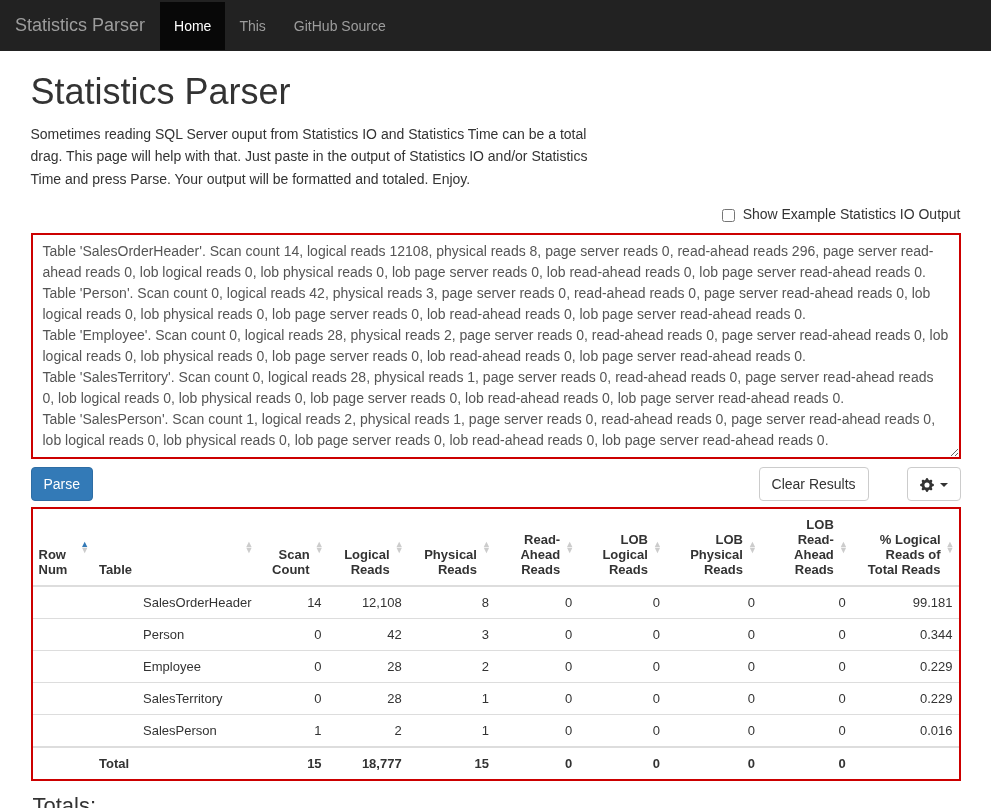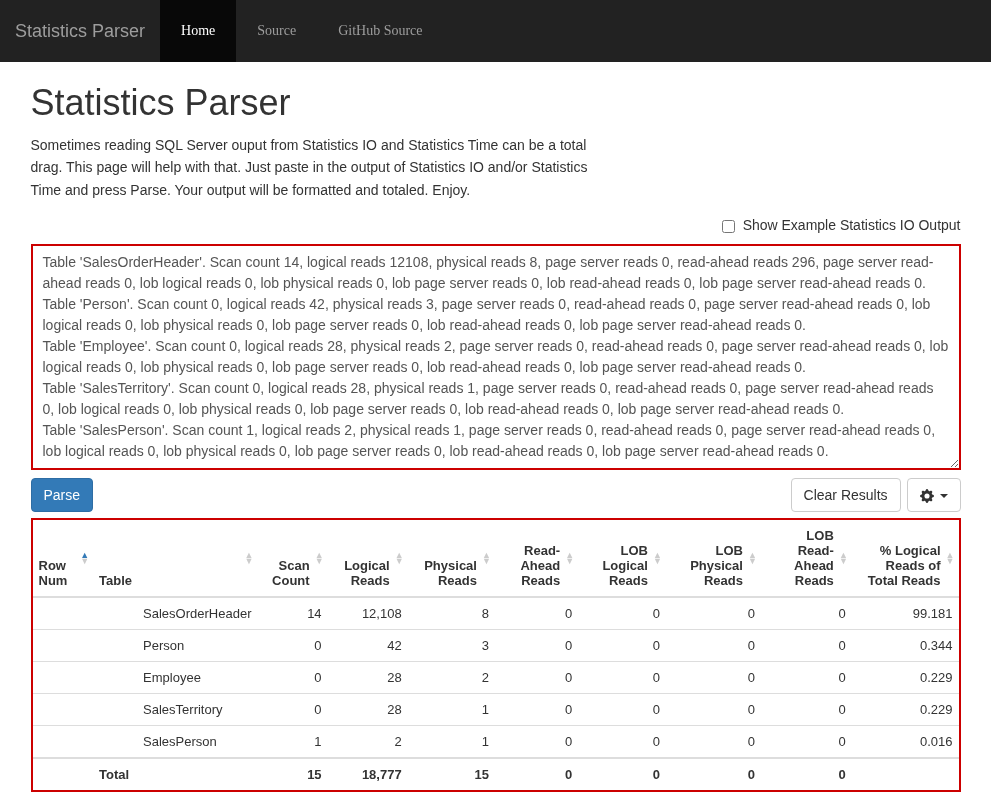--- a/index.html
+++ b/index.html
@@ -1,21 +1,21 @@
 <!DOCTYPE html>
 <html><head>
   <meta charset="utf-8">
   <style>
     * { box-sizing: border-box; margin: 0; padding: 0; }
     body { font-family: "Helvetica Neue", Helvetica, Arial, sans-serif; font-size: 14px; color: #333; background: #fff; }
     .navbar { background: #222; min-height: 50px; padding: 0 15px; display: flex; align-items: center; }
     .navbar-brand { color: #9d9d9d; font-size: 18px; padding: 15px 15px 15px 0; text-decoration: none; }
     .navbar-nav { display: flex; list-style: none; }
     .navbar-nav li { }
-    .navbar-nav a { color: #9d9d9d; text-decoration: none; padding: 21px; display: block; line-height: 20px; font-family: Liberation Serif, serif; }
+    .navbar-nav a { color: #9d9d9d; text-decoration: none; padding: 14px; display: block; line-height: 20px; }
     .navbar-nav a.active { color: #fff; background: #080808; }
     .container { padding: 0 15px; max-width: 960px; margin: 0 auto; }
     h1 { font-size: 36px; font-weight: 500; margin-top: 20px; margin-bottom: 10px; }
     .lead { font-size: 14px; line-height: 1.6; margin-bottom: 16px; }
     .checkbox-row { text-align: right; margin-bottom: 11px; }
     .checkbox-row label { font-weight: normal; cursor: pointer; }
     .checkbox-row input { margin-right: 4px; vertical-align: middle; }
     .input-wrap { border: 2px solid #c00; margin-bottom: 8px; }
     textarea.form-control {
       width: 100%;
@@ -38,21 +38,21 @@
       font-weight: 400;
       line-height: 1.42857143;
       text-align: center;
       vertical-align: middle;
       cursor: pointer;
       border: 1px solid transparent;
       border-radius: 4px;
       background: #fff;
     }
     .btn-primary { color: #fff; background-color: #337ab7; border-color: #2e6da4; }
-    .btn-default { color: #333; background-color: #fff; border-color: #ccc; }
+    .btn-default { color: #333; background-color: #fff; border-color: #ccc; margin-left: 32px; }
     .btn-group { display: inline-flex; }
     .btn-group .btn { border-radius: 4px; }
     .caret {
       display: inline-block;
       width: 0; height: 0;
       margin-left: 2px;
       vertical-align: middle;
       border-top: 4px dashed;
       border-right: 4px solid transparent;
       border-left: 4px solid transparent;
@@ -83,21 +83,21 @@
 </head>
 <body>
 
 <nav class="navbar">
   <a class="navbar-brand">Statistics Parser</a>
   <ul class="navbar-nav">
     <li>
         <a class="active">Home</a>
       </li>
     <li>
-        <a>Source</a>
+        <a>This</a>
       </li>
     <li>
         <a>GitHub Source</a>
       </li>
   </ul>
 </nav>
 
 <div class="container">
   <h1>Statistics Parser</h1>
   <p class="lead" style="max-width:560px;">Sometimes reading SQL Server ouput from Statistics IO and Statistics Time can be a total drag. This page will help with that. Just paste in the output of Statistics IO and/or Statistics Time and press Parse. Your output will be formatted and totaled. Enjoy.</p>

